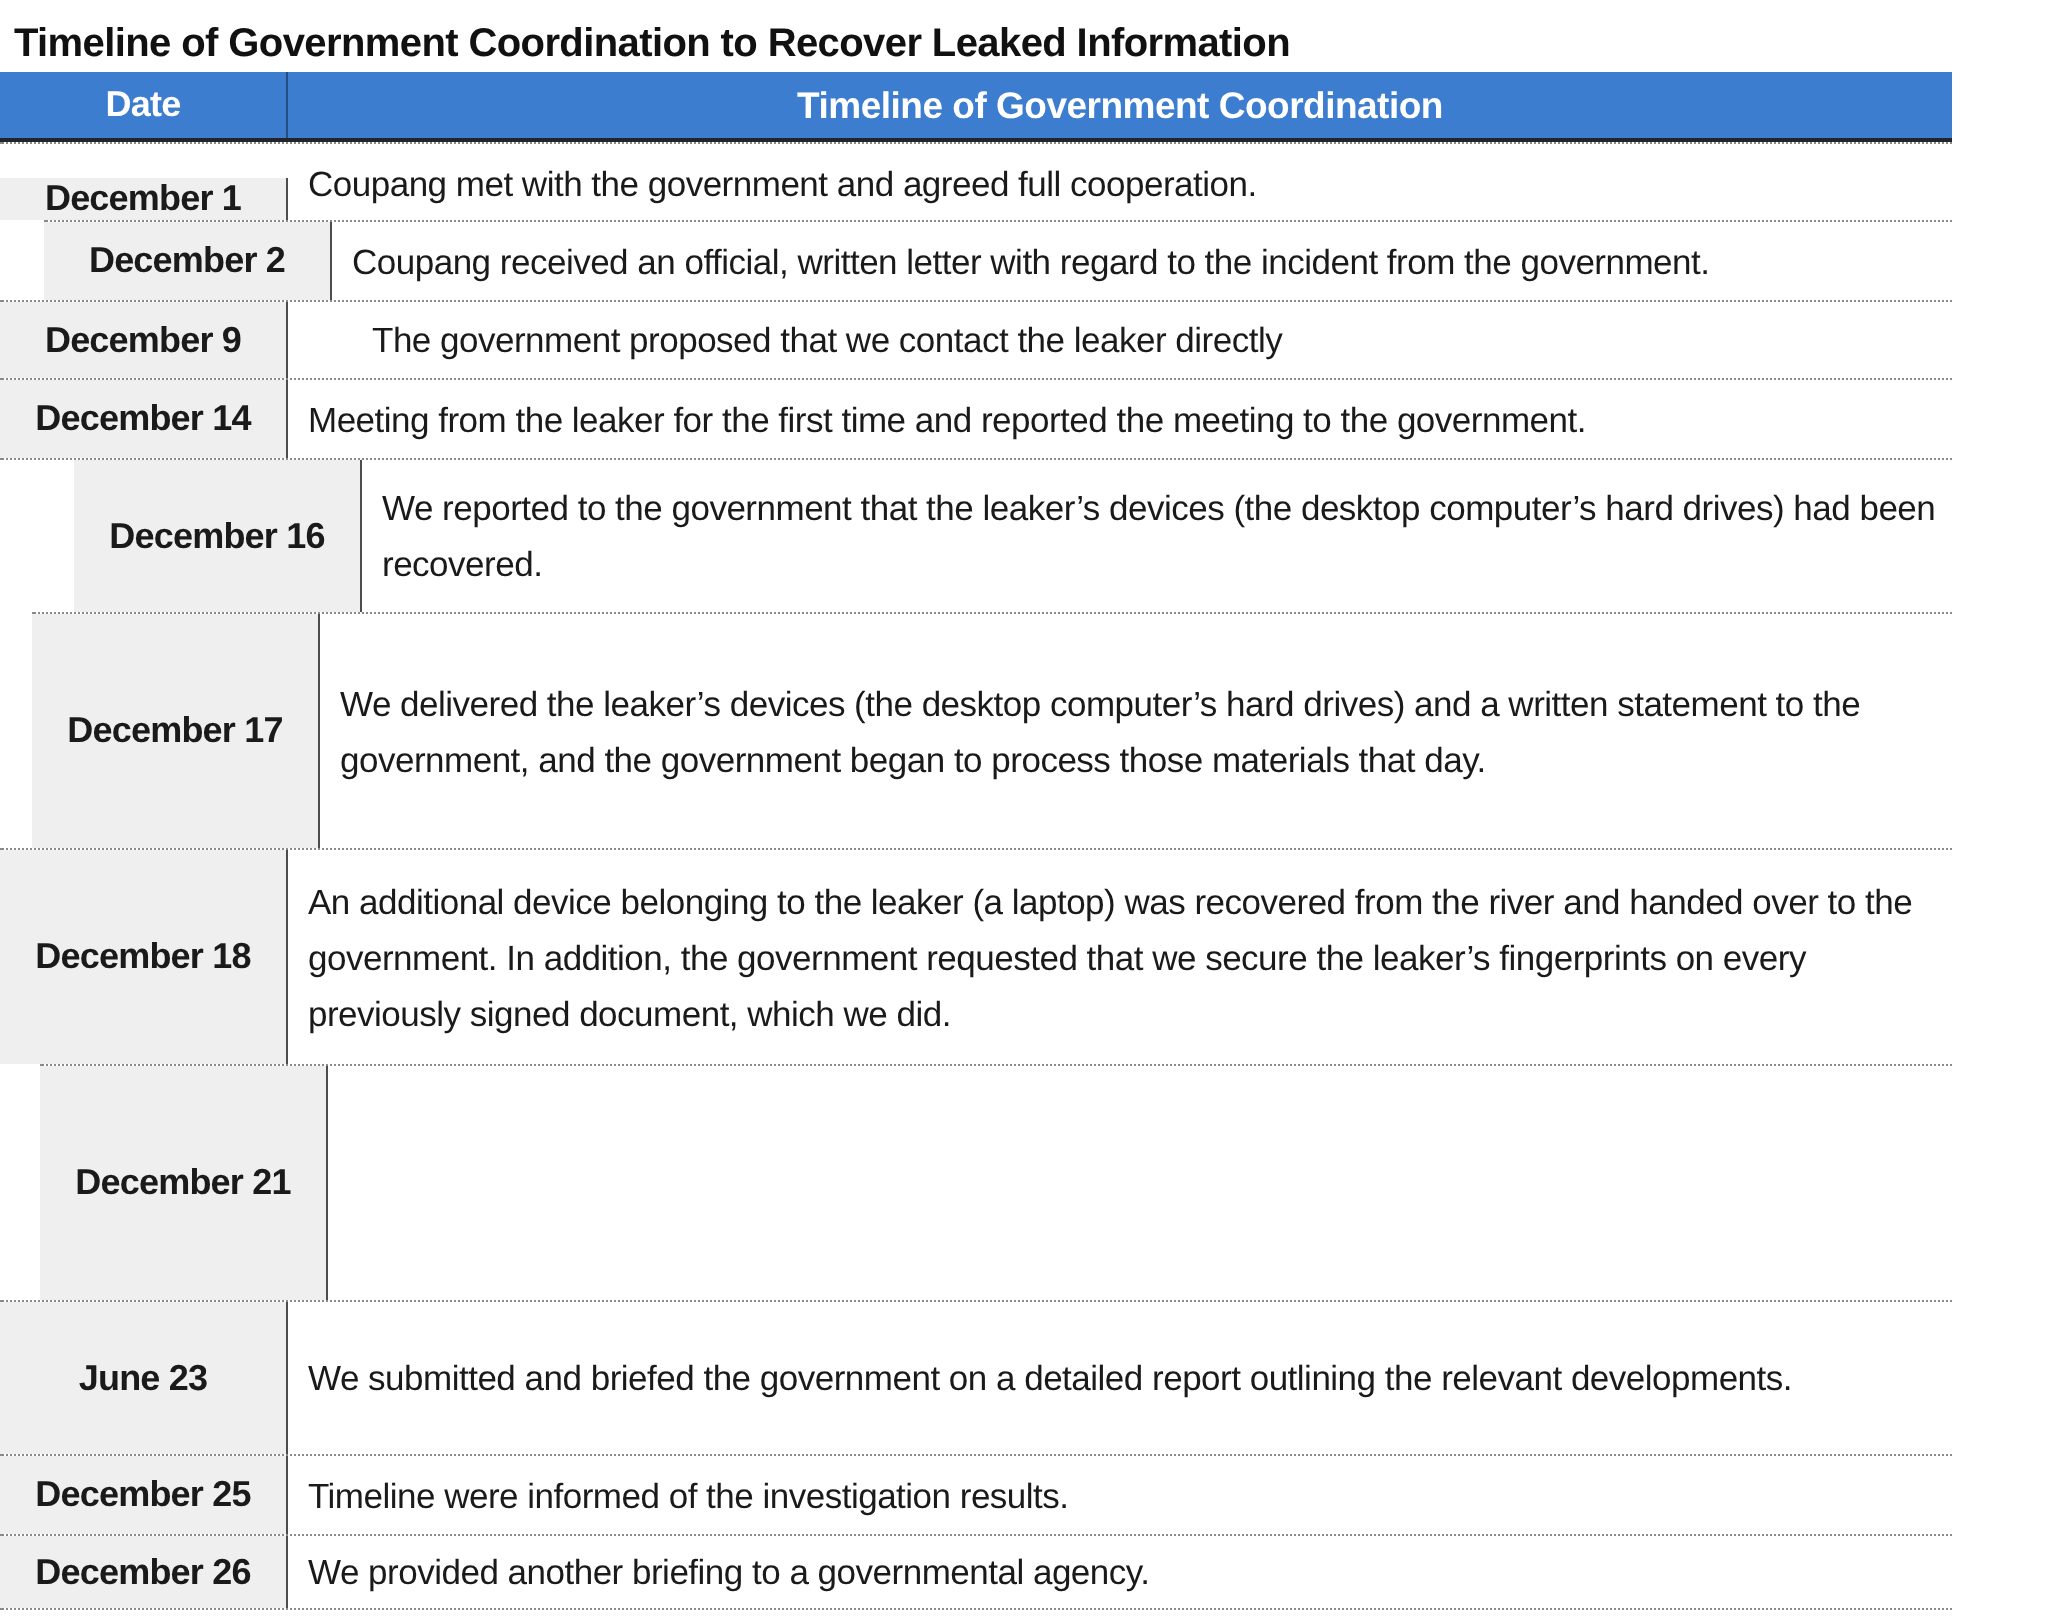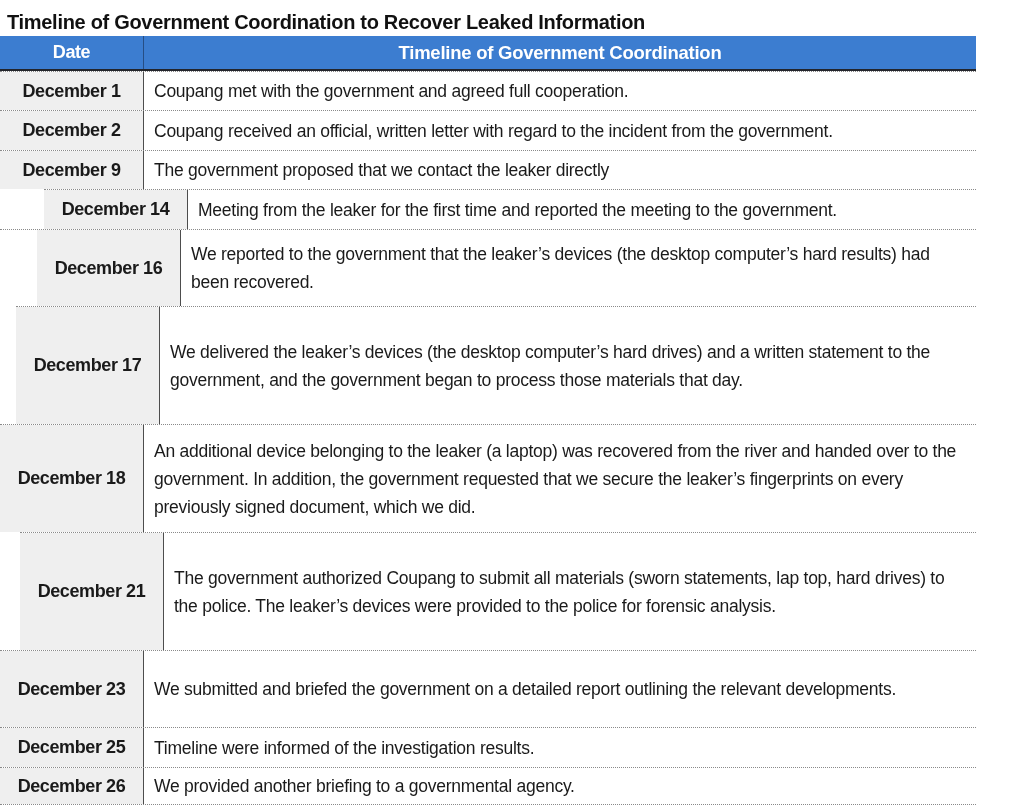--- a/index.html
+++ b/index.html
@@ -80,24 +80,24 @@
     justify-content: center;
     text-align: center;
     color: var(--header-text, #ffffff);
     font-weight: bold;
     font-size: 18.5px;
     padding: 0;
     line-height: 22px;
   }
 
   
-  .table-body > .row:nth-child(1)  { min-height: 39px;  }
-  .table-body > .row:nth-child(2)  { min-height: 40px;  }
-  .table-body > .row:nth-child(3)  { min-height: 39px;  }
-  .table-body > .row:nth-child(4)  { min-height: 40px; margin-left: 44px;  }
+  .table-body > .row:nth-child(1)  { min-height: 39px; align-items: flex-end;  }
+  .table-body > .row:nth-child(2)  { min-height: 40px; margin-left: 22px;  }
+  .table-body > .row:nth-child(3)  { min-height: 39px; gap: 32px;  }
+  .table-body > .row:nth-child(4)  { min-height: 40px;  }
   .table-body > .row:nth-child(5)  { min-height: 77px; padding-left: 37px;  }
   .table-body > .row:nth-child(6)  { min-height: 118px; margin-left: 16px; }
   .table-body > .row:nth-child(7)  { min-height: 108px; }
   .table-body > .row:nth-child(8)  { min-height: 118px; margin-left: 20px; }
   .table-body > .row:nth-child(9)  { min-height: 77px;  }
   .table-body > .row:nth-child(10) { min-height: 40px;  }
   .table-body > .row:nth-child(11) { min-height: 30px;  }
 </style>
 </head>
 <body>
@@ -129,40 +129,39 @@
     <div class="content-cell">The government proposed that we contact the leaker directly</div>
   </div>
 
   <div class="row">
     <div class="date-cell">December 14</div>
     <div class="content-cell">Meeting from the leaker for the first time and reported the meeting to the government.</div>
   </div>
 
   <div class="row">
     <div class="date-cell">December 16</div>
-    <div class="content-cell">We reported to the government that the leaker’s devices (the desktop computer’s hard results) had been recovered.</div>
+    <div class="content-cell">We reported to the government that the leaker’s devices (the desktop computer’s hard drives) had been recovered.</div>
   </div>
 
   <div class="row">
     <div class="date-cell">December 17</div>
     <div class="content-cell">We delivered the leaker’s devices (the desktop computer’s hard drives) and a written statement to the government, and the government began to process those materials that day.</div>
   </div>
 
   <div class="row">
     <div class="date-cell">December 18</div>
     <div class="content-cell">An additional device belonging to the leaker (a laptop) was recovered from the river and handed over to the government. In addition, the government requested that we secure the leaker’s fingerprints on every previously signed document, which we did.</div>
   </div>
 
   <div class="row">
     <div class="date-cell">December 21</div>
-    <div class="content-cell">The government authorized Coupang to submit all materials (sworn statements, lap top, hard drives) to the police. The leaker’s devices were provided to the police for forensic analysis.</div>
   </div>
 
   <div class="row">
-    <div class="date-cell">December 23</div>
+    <div class="date-cell">June 23</div>
     <div class="content-cell">We submitted and briefed the government on a detailed report outlining the relevant developments.</div>
   </div>
 
   <div class="row">
     <div class="date-cell">December 25</div>
     <div class="content-cell">Timeline were informed of the investigation results.</div>
   </div>
 
   <div class="row">
     <div class="date-cell">December 26</div>

